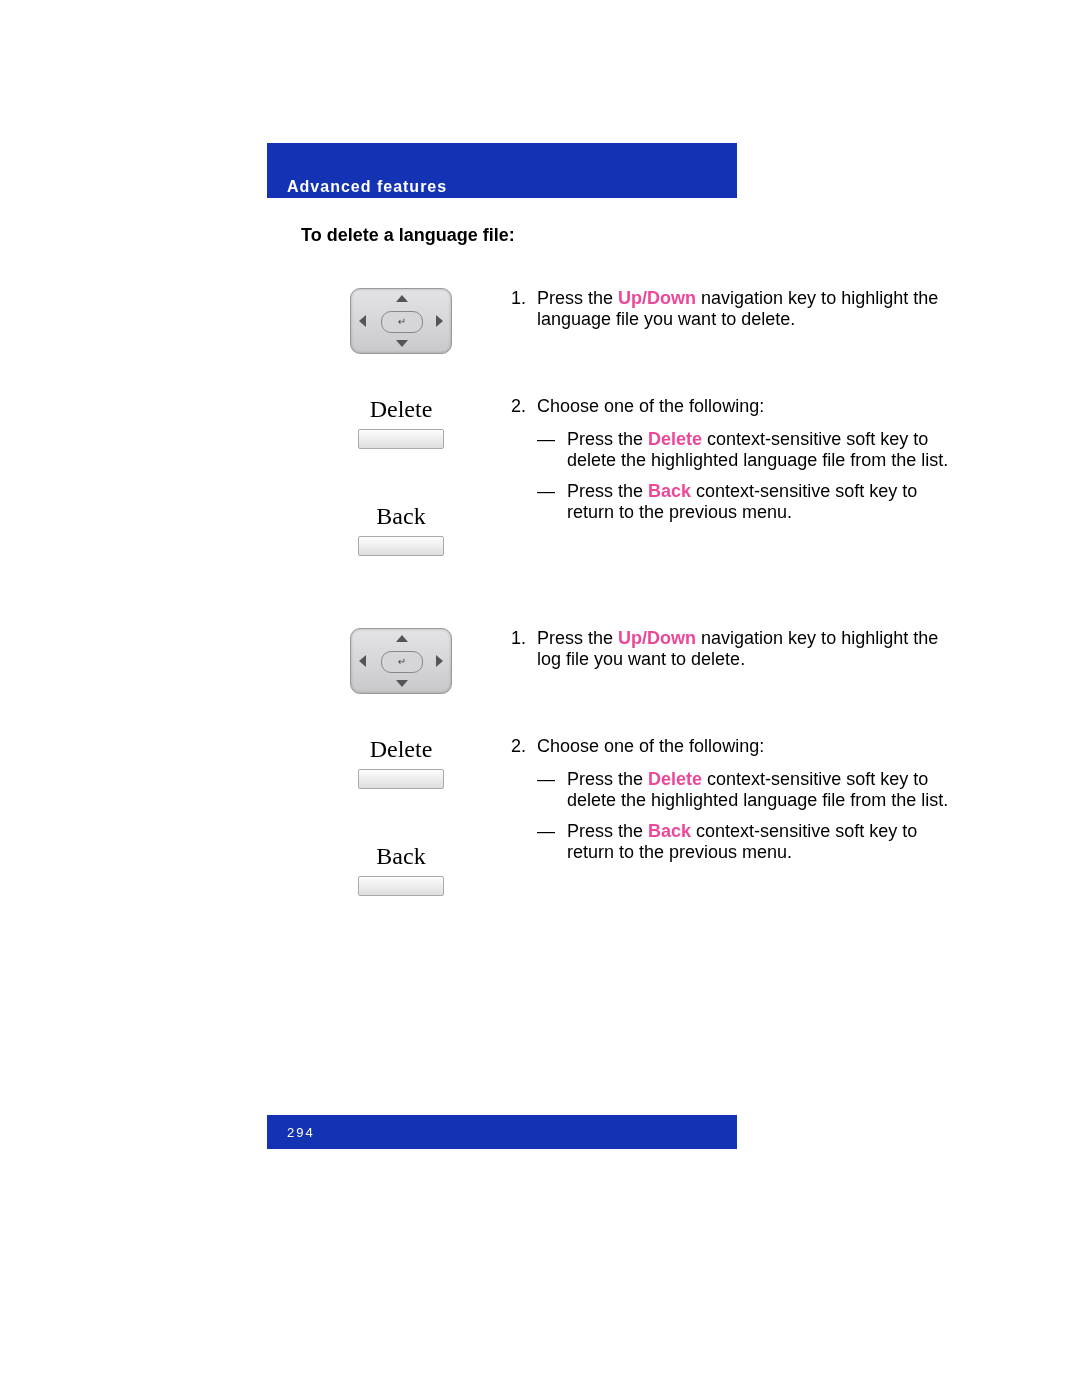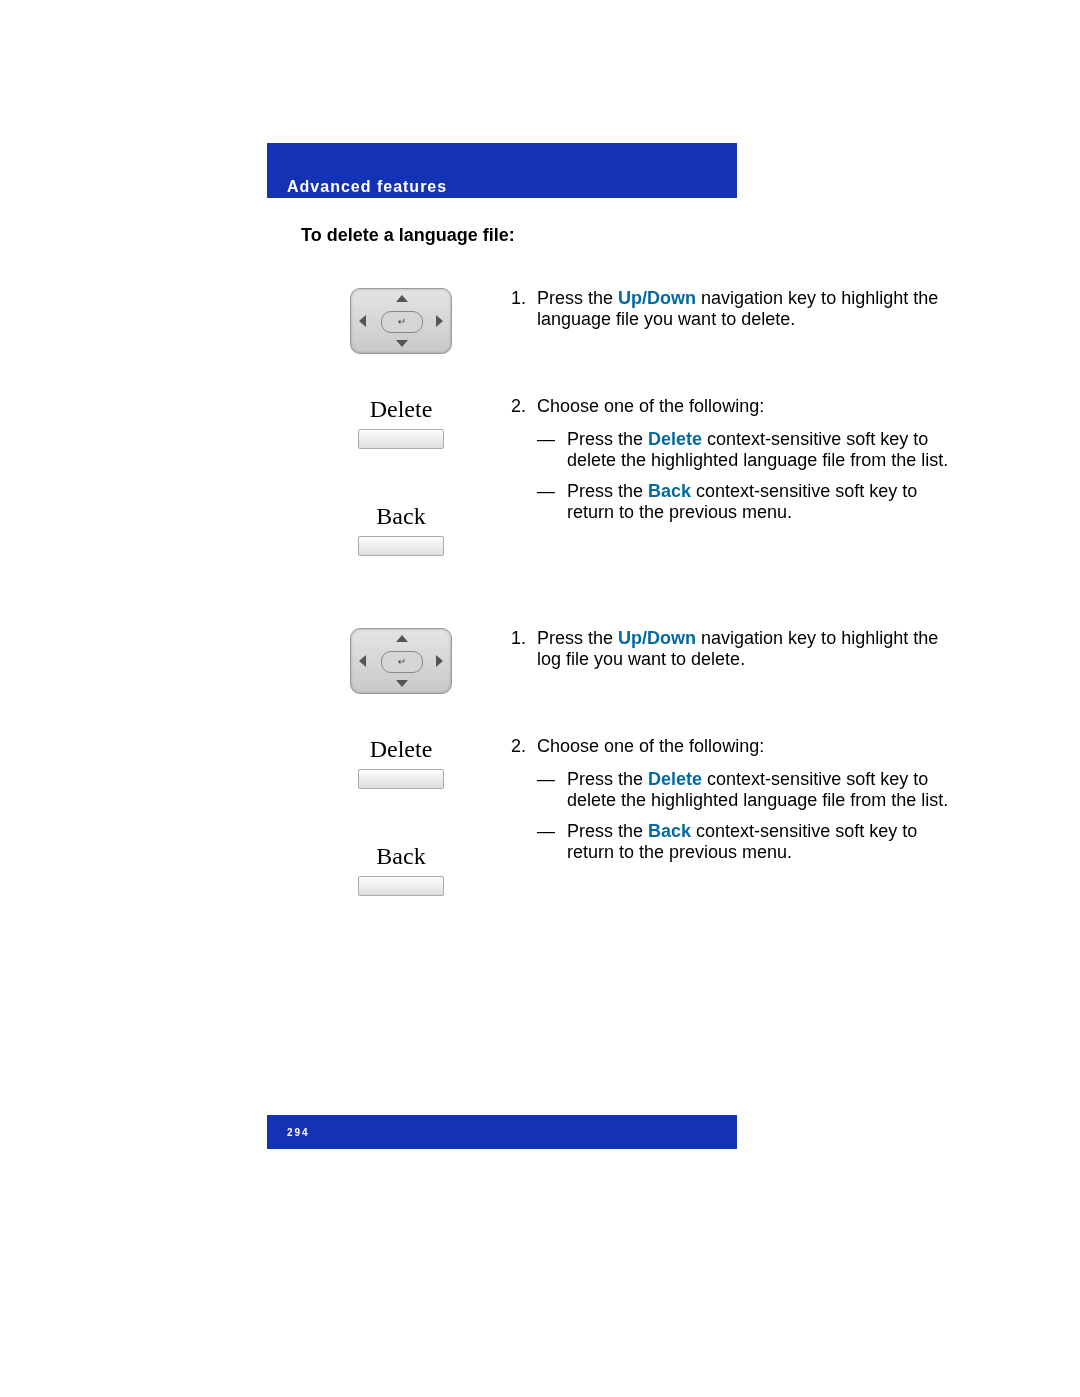--- a/index.html
+++ b/index.html
@@ -134,34 +134,34 @@
     width: 26px; flex: 0 0 26px;
   }
   .ol-body { flex:1; }
   .dash-item {
     display:flex;
     margin-top: 10px;
     margin-left: 26px;
   }
   .dash { width:30px; flex:0 0 30px; }
   .dash-body { flex:1; }
-  .kw { color: #0369a1; font-weight: bold; }
+  .kw { color: #ec4899; font-weight: bold; }
   .footer-band {
     position:absolute;
     left:197px;
     bottom:248px;
     width:470px;
     height:34px;
     background:#1432b4;
     display:flex;align-items:center;
   }
   .footer-num {
     color:#fff;
-    font-weight:bold;
-    font-size:10px;
+    font-weight:normal;
+    font-size:13px;
     letter-spacing:2px;
     margin-left:20px;
   }
   .sec2 { margin-top: 50px; }
 </style>
 </head>
 <body>
 
 <div class="page">
 

